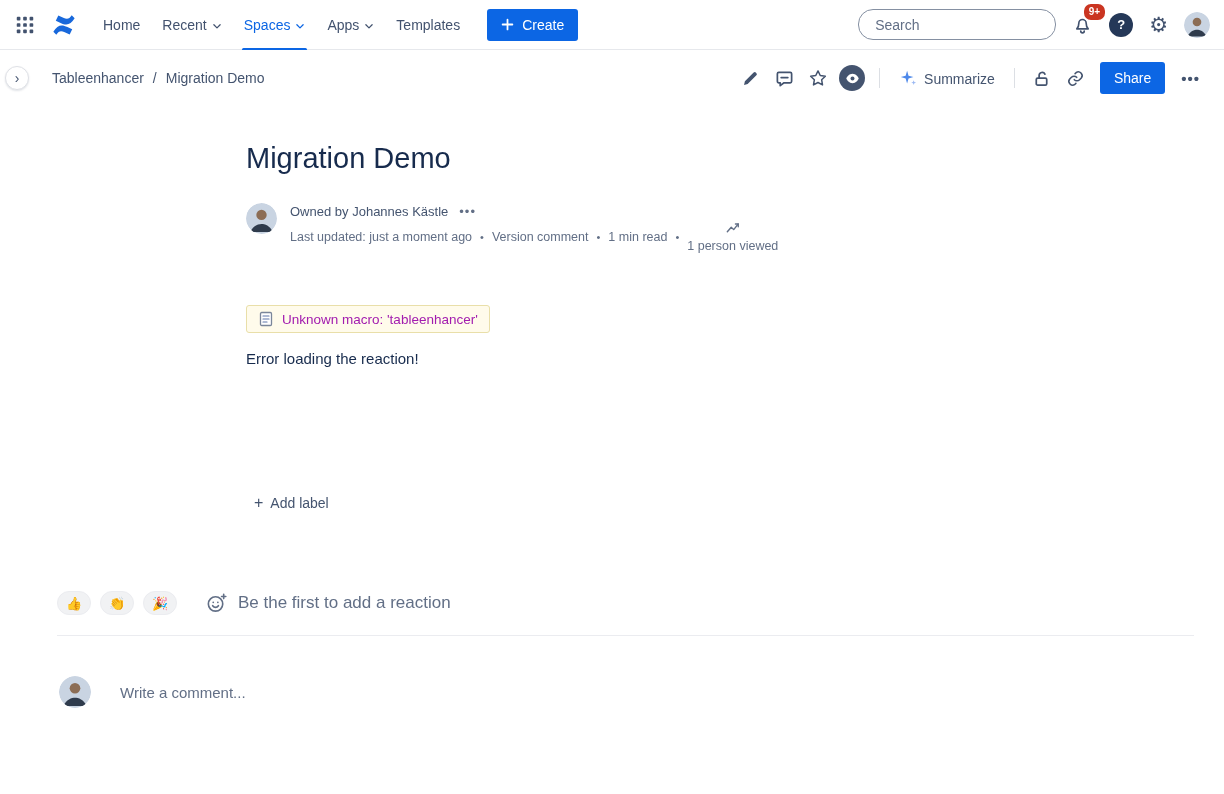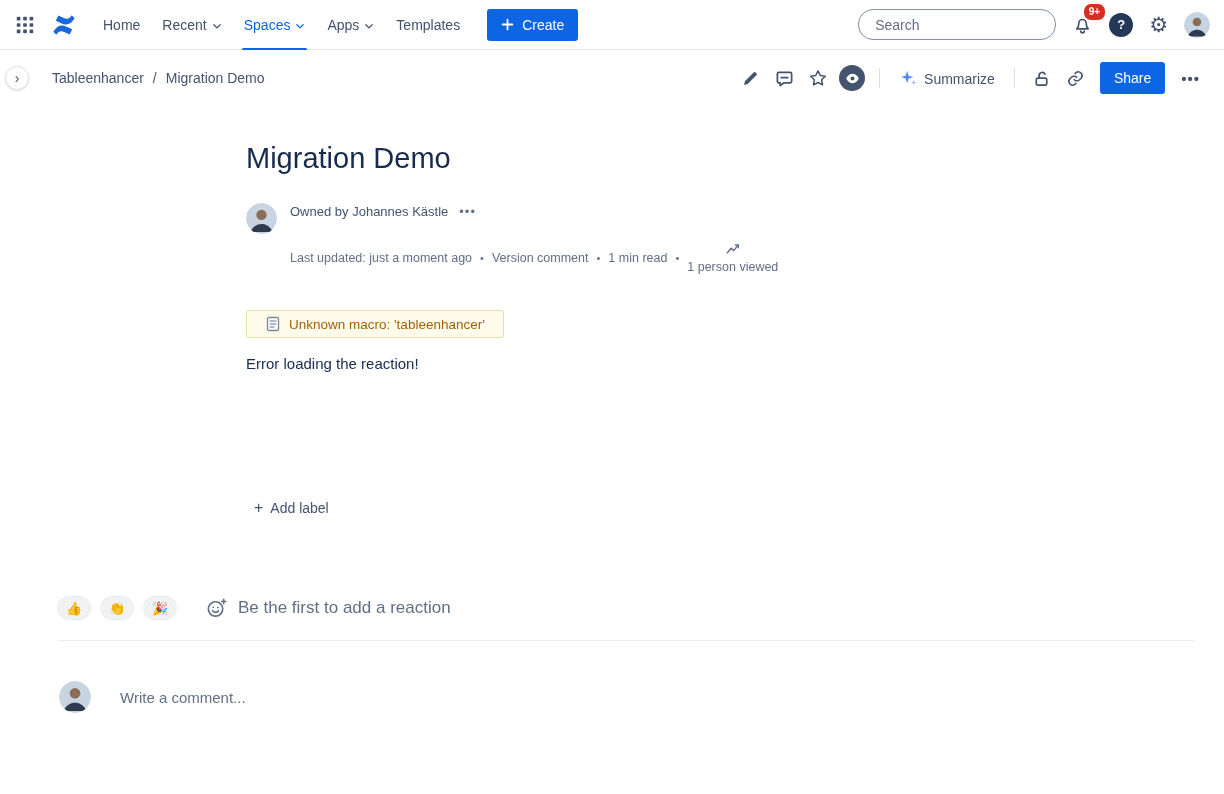--- a/index.html
+++ b/index.html
@@ -60,27 +60,27 @@
   .more-btn { background:none; border:none; color:#44546F; font-size:15px; font-weight:700; letter-spacing:1px; padding:4px 6px; }
 
   
   .content { padding:22px 40px 0 246px; }
   .page-title { font-size:29px; font-weight:500; color:#172B4D; margin:14px 0 28px; }
   .byline { display:flex; gap:13px; align-items:flex-start; }
   .byline-text { padding-top:1px; }
   .byline-line1 { display:flex; align-items:center; gap:9px; font-size:13px; color:#44546F; }
   .owner-name { color:#44546F; }
   .byline-more { background:none; border:none; color:#626F86; font-size:13px; letter-spacing:1px; padding:0 2px; }
-  .byline-line2 { display:flex; align-items:center; gap:8px; font-size:12.5px; color:#626F86; margin-top:22px; }
+  .byline-line2 { display:flex; align-items:center; gap:8px; font-size:12.5px; color:#626F86; margin-top:1px; }
   .dotsep { color:#626F86; font-size:11px; }
   .viewed-chunk { display:flex; align-items:center; gap:5px;flex-direction:column; }
 
-  .macro-chip { margin-top:36px; display:inline-flex; align-items:center; gap:8px;
-           padding:5px 18px; background:#FFFBEB; border:1px solid #E9DFA9; border-radius:3px;
-           font-size:13.5px; color:#a16207; }
+  .macro-chip { margin-top:52px; display:inline-flex; align-items:center; gap:8px;
+           padding:5px 11px; background:#FFFBEB; border:1px solid #E9DFA9; border-radius:3px;
+           font-size:13.5px; color:#a21caf; }
   .error-text { margin-top:17px; font-size:15px; color:#172B4D; }
   .add-label-btn { margin-top:122px; display:inline-flex; align-items:center; gap:7px;
            background:none; border:none; color:#44546F; font-size:14px; padding:6px 8px; border-radius:3px; }
   .add-label-plus { font-size:16px; color:#44546F; line-height:1; }
 
   
   .reactions-row { display:flex; align-items:center; margin:72px 0 0 57px; }
   .reaction-pill { width:34px; height:24px; border-radius:12px; background:#F1F2F4;
            border:1px solid #EBECF0; display:flex; align-items:center; justify-content:center;
            font-size:13px; margin-right:9px; }

